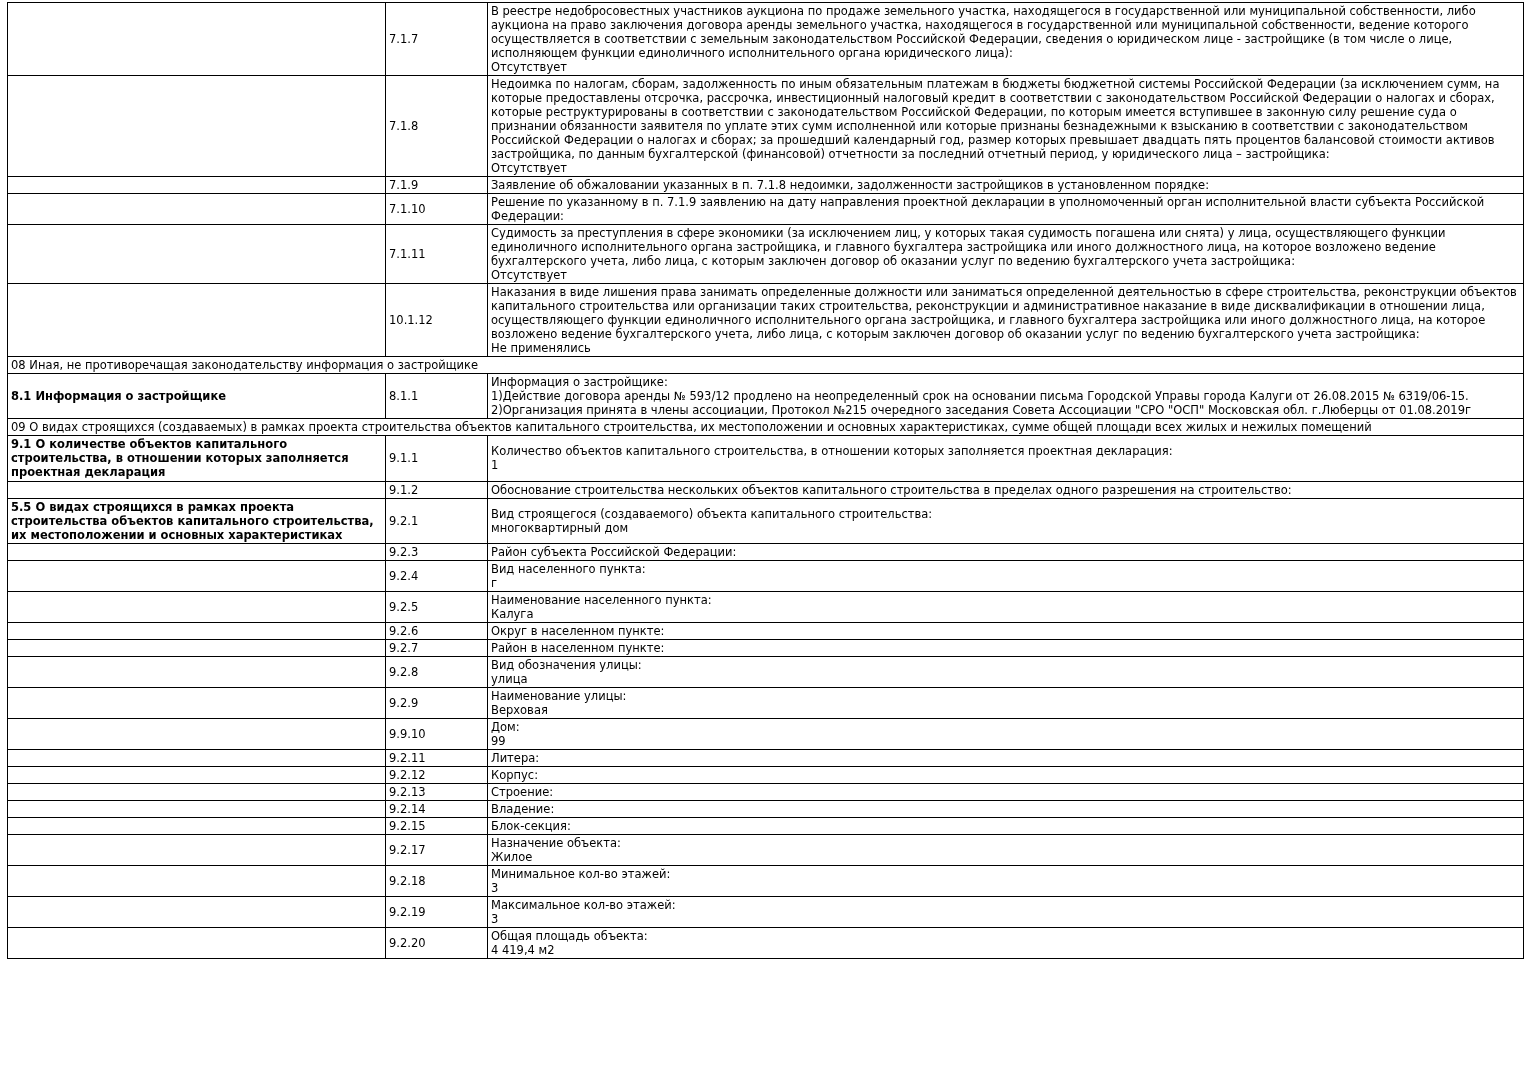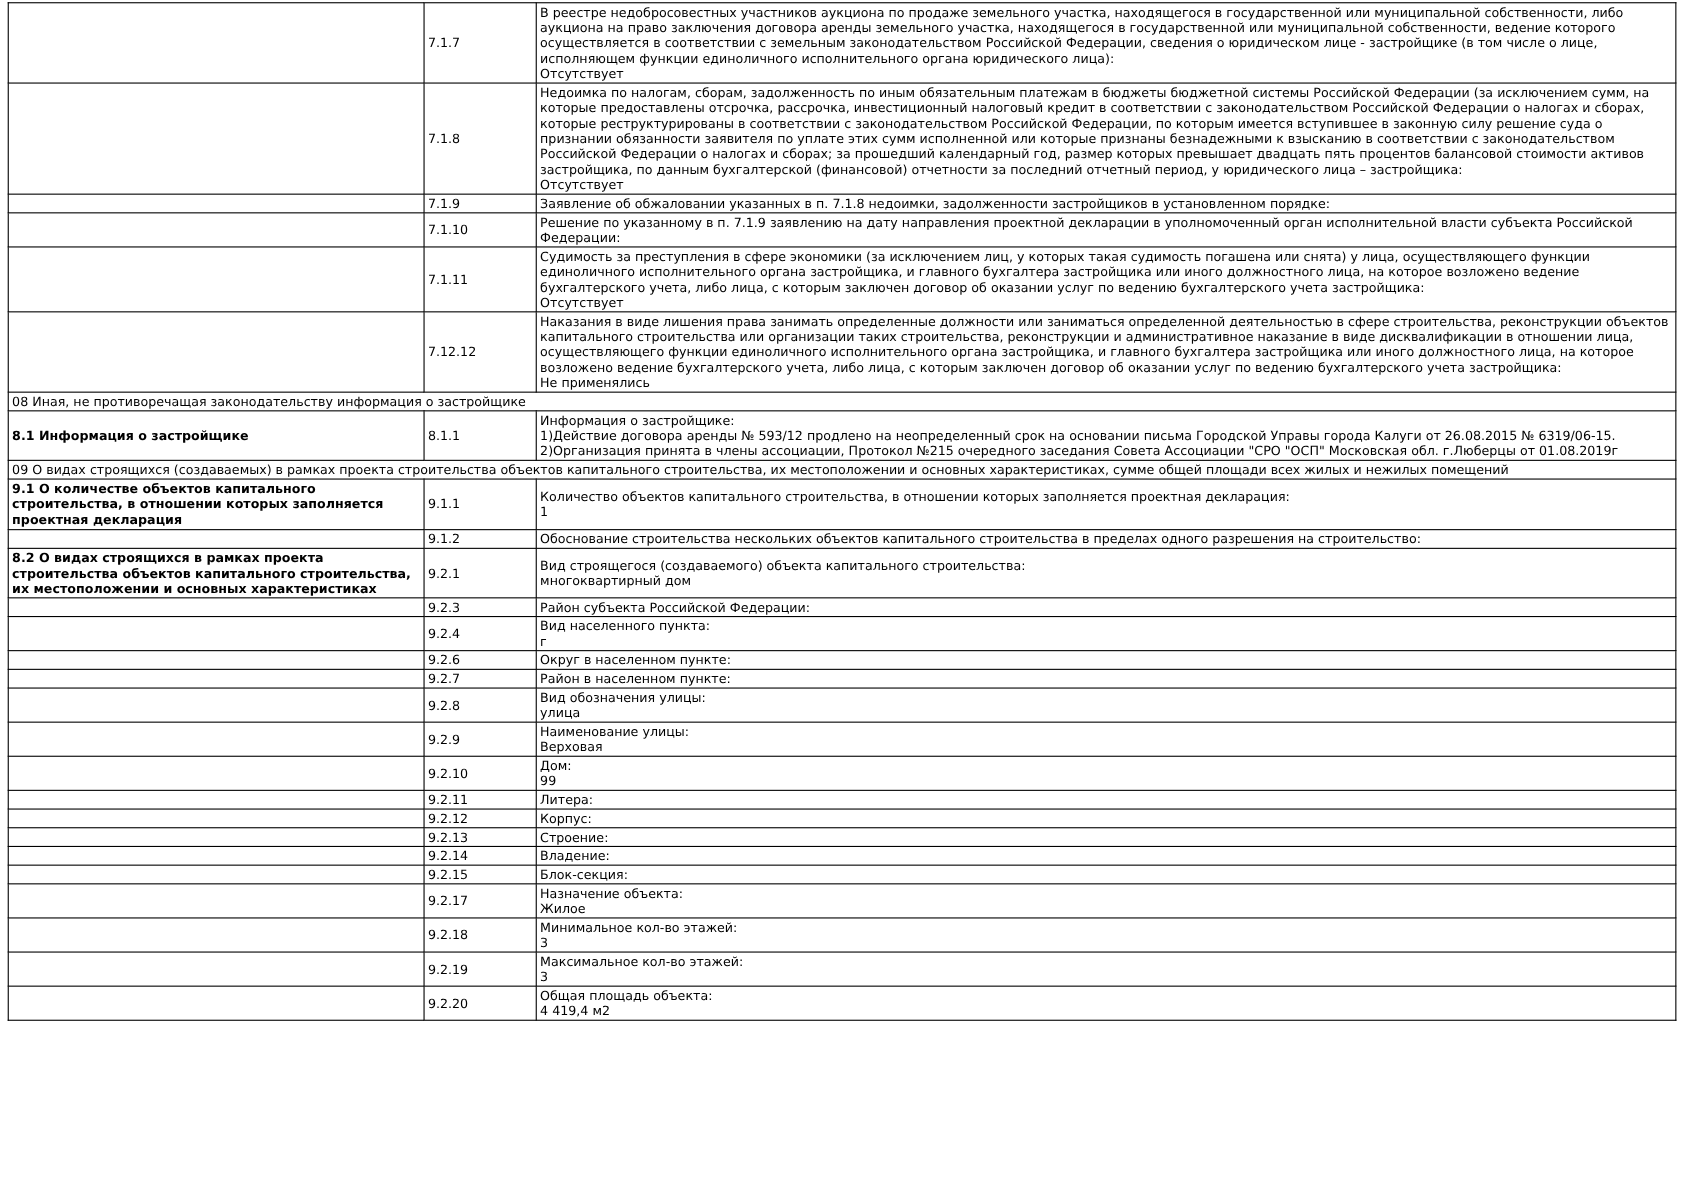--- a/index.html
+++ b/index.html
@@ -87,21 +87,21 @@
       <tr>
         <td class="section-cell"></td>
         <td class="code-cell">7.1.11</td>
         <td class="content-cell">
           <div class="item-label">Судимость за преступления в сфере экономики (за исключением лиц, у которых такая судимость погашена или снята) у лица, осуществляющего функции единоличного исполнительного органа застройщика, и главного бухгалтера застройщика или иного должностного лица, на которое возложено ведение бухгалтерского учета, либо лица, с которым заключен договор об оказании услуг по ведению бухгалтерского учета застройщика:</div>
           <div class="item-value">Отсутствует</div>
         </td>
       </tr>
       <tr>
         <td class="section-cell"></td>
-        <td class="code-cell">7.12.12</td>
+        <td class="code-cell">10.1.12</td>
         <td class="content-cell">
           <div class="item-label">Наказания в виде лишения права занимать определенные должности или заниматься определенной деятельностью в сфере строительства, реконструкции объектов капитального строительства или организации таких строительства, реконструкции и административное наказание в виде дисквалификации в отношении лица, осуществляющего функции единоличного исполнительного органа застройщика, и главного бухгалтера застройщика или иного должностного лица, на которое возложено ведение бухгалтерского учета, либо лица, с которым заключен договор об оказании услуг по ведению бухгалтерского учета застройщика:</div>
           <div class="item-value">Не применялись</div>
         </td>
       </tr>
       <tr>
         <td colspan="3" class="section-header-cell">08 Иная, не противоречащая законодательству информация о застройщике</td>
       </tr>
       <tr>
         <td class="section-cell">8.1 Информация о застройщике</td>
@@ -123,21 +123,21 @@
         </td>
       </tr>
       <tr>
         <td class="section-cell"></td>
         <td class="code-cell">9.1.2</td>
         <td class="content-cell">
           <div class="item-label">Обоснование строительства нескольких объектов капитального строительства в пределах одного разрешения на строительство:</div>
         </td>
       </tr>
       <tr>
-        <td class="section-cell">8.2 О видах строящихся в рамках проекта строительства объектов капитального строительства, их местоположении и основных характеристиках</td>
+        <td class="section-cell">5.5 О видах строящихся в рамках проекта строительства объектов капитального строительства, их местоположении и основных характеристиках</td>
         <td class="code-cell">9.2.1</td>
         <td class="content-cell">
           <div class="item-label">Вид строящегося (создаваемого) объекта капитального строительства:</div>
           <div class="item-value">многоквартирный дом</div>
         </td>
       </tr>
       <tr>
         <td class="section-cell"></td>
         <td class="code-cell">9.2.3</td>
         <td class="content-cell">
@@ -147,20 +147,28 @@
       <tr>
         <td class="section-cell"></td>
         <td class="code-cell">9.2.4</td>
         <td class="content-cell">
           <div class="item-label">Вид населенного пункта:</div>
           <div class="item-value">г</div>
         </td>
       </tr>
       <tr>
         <td class="section-cell"></td>
+        <td class="code-cell">9.2.5</td>
+        <td class="content-cell">
+          <div class="item-label">Наименование населенного пункта:</div>
+          <div class="item-value">Калуга</div>
+        </td>
+      </tr>
+      <tr>
+        <td class="section-cell"></td>
         <td class="code-cell">9.2.6</td>
         <td class="content-cell">
           <div class="item-label">Округ в населенном пункте:</div>
         </td>
       </tr>
       <tr>
         <td class="section-cell"></td>
         <td class="code-cell">9.2.7</td>
         <td class="content-cell">
           <div class="item-label">Район в населенном пункте:</div>
@@ -177,21 +185,21 @@
       <tr>
         <td class="section-cell"></td>
         <td class="code-cell">9.2.9</td>
         <td class="content-cell">
           <div class="item-label">Наименование улицы:</div>
           <div class="item-value">Верховая</div>
         </td>
       </tr>
       <tr>
         <td class="section-cell"></td>
-        <td class="code-cell">9.2.10</td>
+        <td class="code-cell">9.9.10</td>
         <td class="content-cell">
           <div class="item-label">Дом:</div>
           <div class="item-value">99</div>
         </td>
       </tr>
       <tr>
         <td class="section-cell"></td>
         <td class="code-cell">9.2.11</td>
         <td class="content-cell">
           <div class="item-label">Литера:</div>

